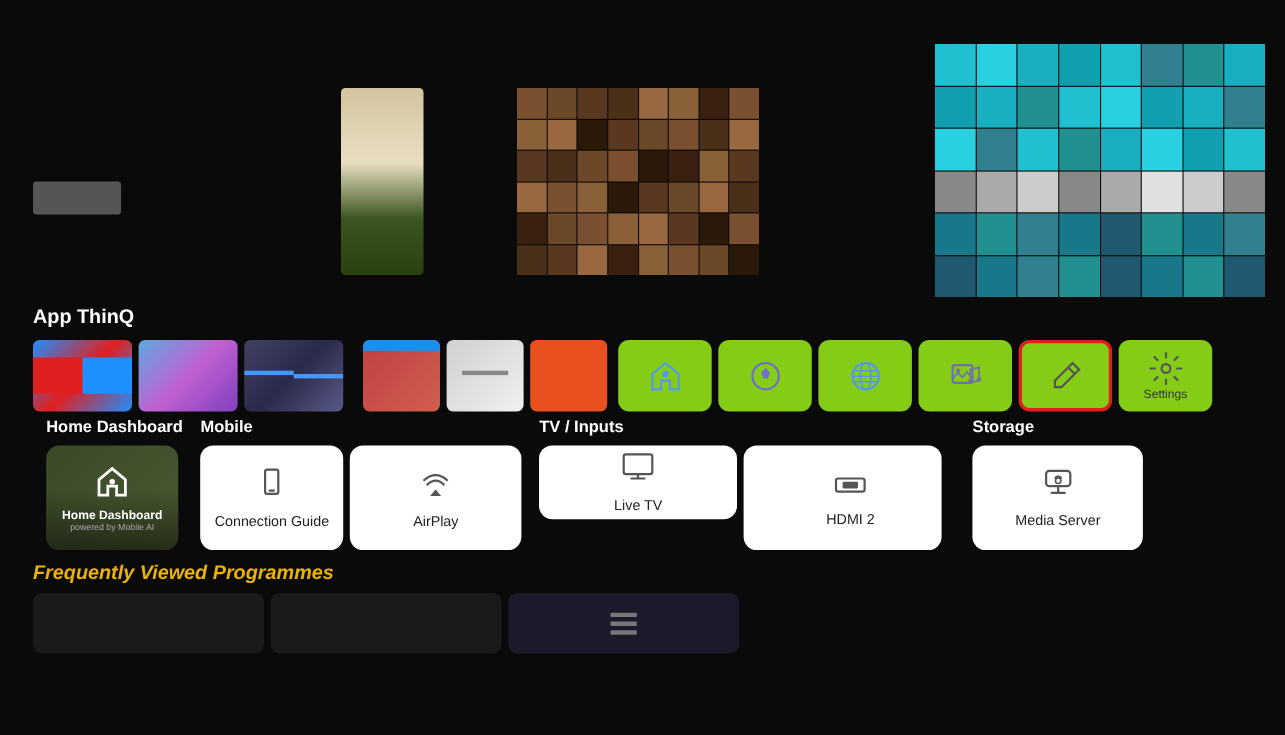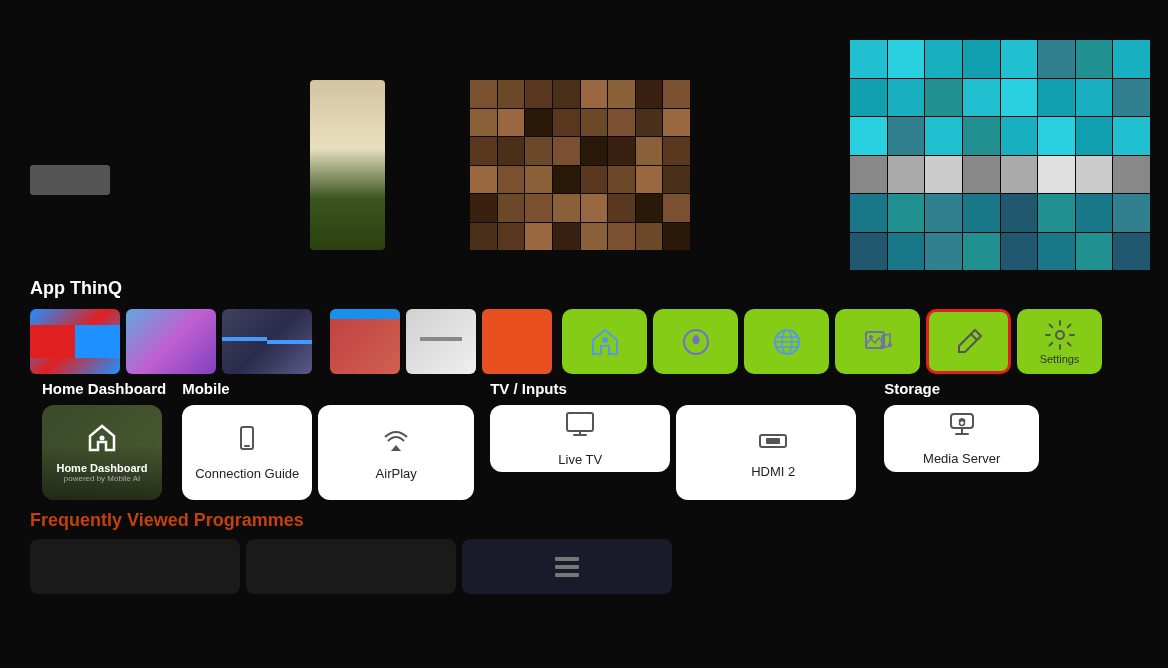--- a/index.html
+++ b/index.html
@@ -246,23 +246,24 @@
 
     .tile-icon-wrap {
       color: #555;
       font-size: 26px;
     }
 
     
     .freq-label {
       font-size: 18px;
       font-weight: 600;
-      color: #c2410c;
+      color: #eab308;
       margin-top: 10px;
       margin-bottom: 8px;
+      font-style: italic;
     }
 
     .freq-row {
       display: flex;
       gap: 6px;
     }
 
     .freq-thumb {
       width: 210px;
       height: 55px;
@@ -552,21 +553,21 @@
             </svg>
           </div>
           <span class="white-tile-label">HDMI 2</span>
         </div>
       </div>
     </div>
 
     <div class="section-group" style="margin-left:22px;">
       <div class="section-group-label">Storage</div>
       <div class="section-items">
-        <div class="white-tile" style="width:155px;height:67px;">
+        <div class="white-tile" style="width:155px;height:95px;">
           <div class="tile-icon-wrap">
             <svg width="30" height="26" viewBox="0 0 30 26" fill="none" xmlns="http://www.w3.org/2000/svg">
               <rect x="4" y="2" width="22" height="14" rx="3" fill="none" stroke="#555" stroke-width="2"></rect>
               <path d="M12 9 Q15 5 18 9" fill="none" stroke="#555" stroke-width="2"></path>
               <circle cx="15" cy="11" r="2.5" fill="none" stroke="#555" stroke-width="1.5"></circle>
               <line x1="15" y1="16" x2="15" y2="22" stroke="#555" stroke-width="2"></line>
               <line x1="9" y1="22" x2="21" y2="22" stroke="#555" stroke-width="2" stroke-linecap="round"></line>
             </svg>
           </div>
           <span class="white-tile-label">Media Server</span>

